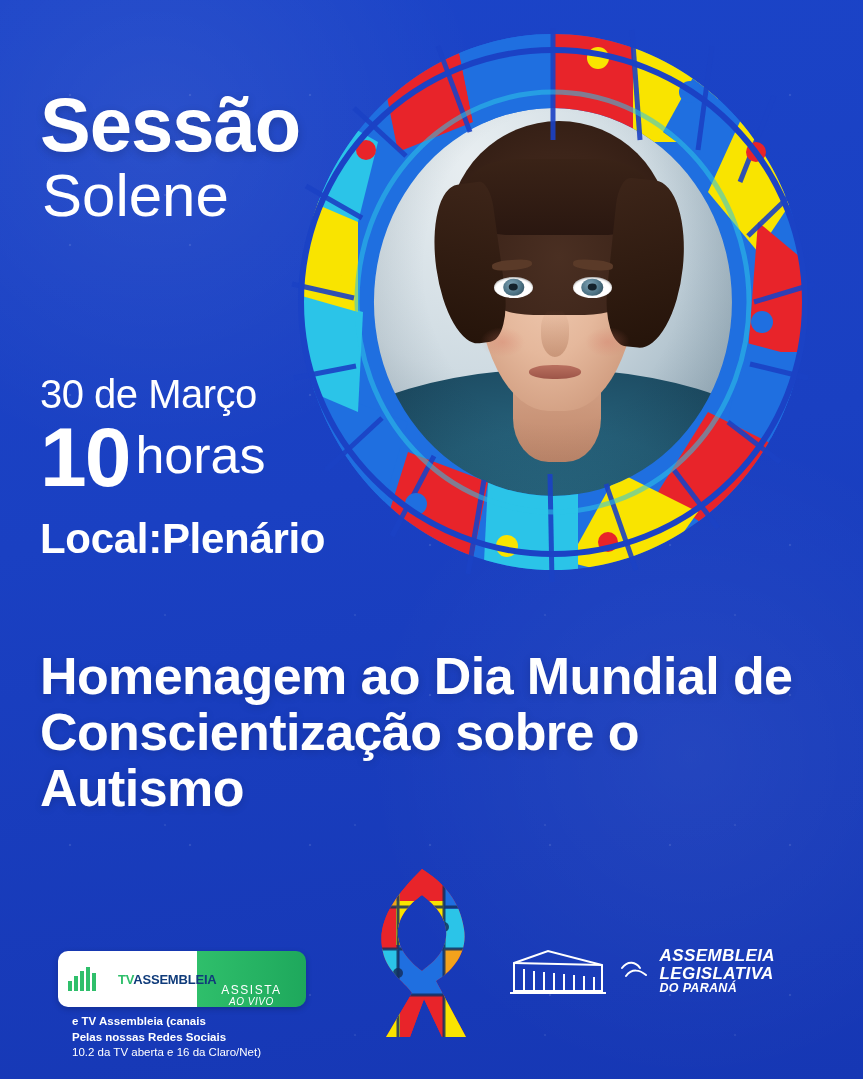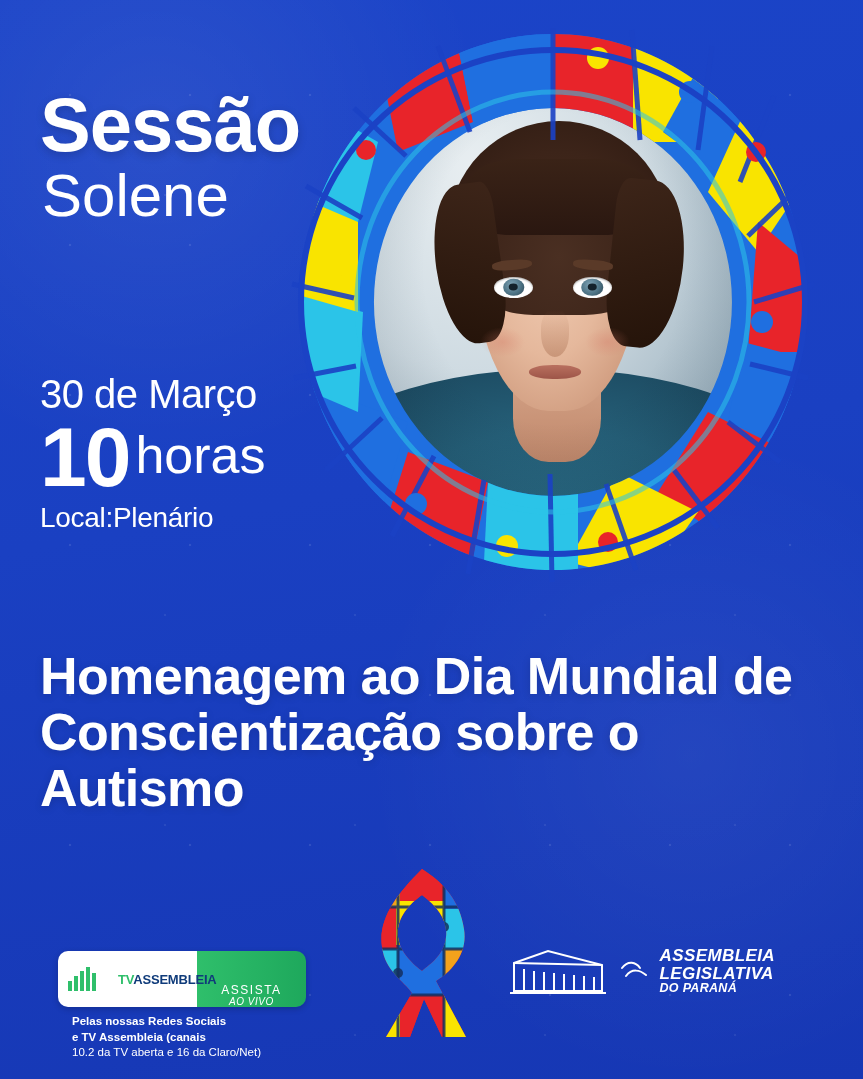--- a/index.html
+++ b/index.html
@@ -40,21 +40,21 @@
     font-size:60px; font-weight:300; letter-spacing:0px; line-height:1.0;
     margin-top:4px; margin-left:2px;
   }
 
   
   .datetime{ position:absolute; left:40px; top:372px; color:#ffffff; }
   .datetime .date{ font-size:40px; font-weight:400; letter-spacing:-0.5px; }
   .datetime .hourrow{ display:flex; align-items:center; margin-top:2px; }
   .datetime .hour{ font-size:84px; font-weight:bold; line-height:0.92; letter-spacing:-2px; }
   .datetime .hourlabel{ font-size:52px; font-weight:400; line-height:1; padding-bottom:6px; margin-left:6px; }
-  .datetime .local{ font-size:28px; font-weight:normal; margin-top:6px; letter-spacing:-0.3px; }
+  .datetime .local{ font-size:42px; font-weight:bold; margin-top:19px; letter-spacing:-0.3px; }
 
   
   .maintitle{
     position:absolute; left:40px; top:648px; width:790px;
     color:#ffffff; font-size:52px; font-weight:bold; line-height:1.08;
     letter-spacing:-0.6px;
     text-shadow:0 2px 8px rgba(0,0,0,0.15);
   }
 
   
@@ -350,22 +350,22 @@
           <span class="tv">TV</span><span>ASSEMBLEIA</span>
         </div>
       </div>
       <div class="right">
         <div class="a1">ASSISTA</div>
         <div class="a2">AO VIVO</div>
       </div>
     </div>
 
     <div class="tvcaption">
+      <div class="b">e TV Assembleia (canais</div>
       <div class="b">Pelas nossas Redes Sociais</div>
-      <div class="b">e TV Assembleia (canais</div>
       <div>10.2 da TV aberta e 16 da Claro/Net)</div>
     </div>
 
     <div class="ribbon">
       <svg viewBox="0 0 140 180" width="140" height="180">
         <defs>
           <clipPath id="ribbonClip">
             <path d="M70 8
                      C 44 34, 26 58, 30 86
                      C 33 110, 52 120, 60 132

